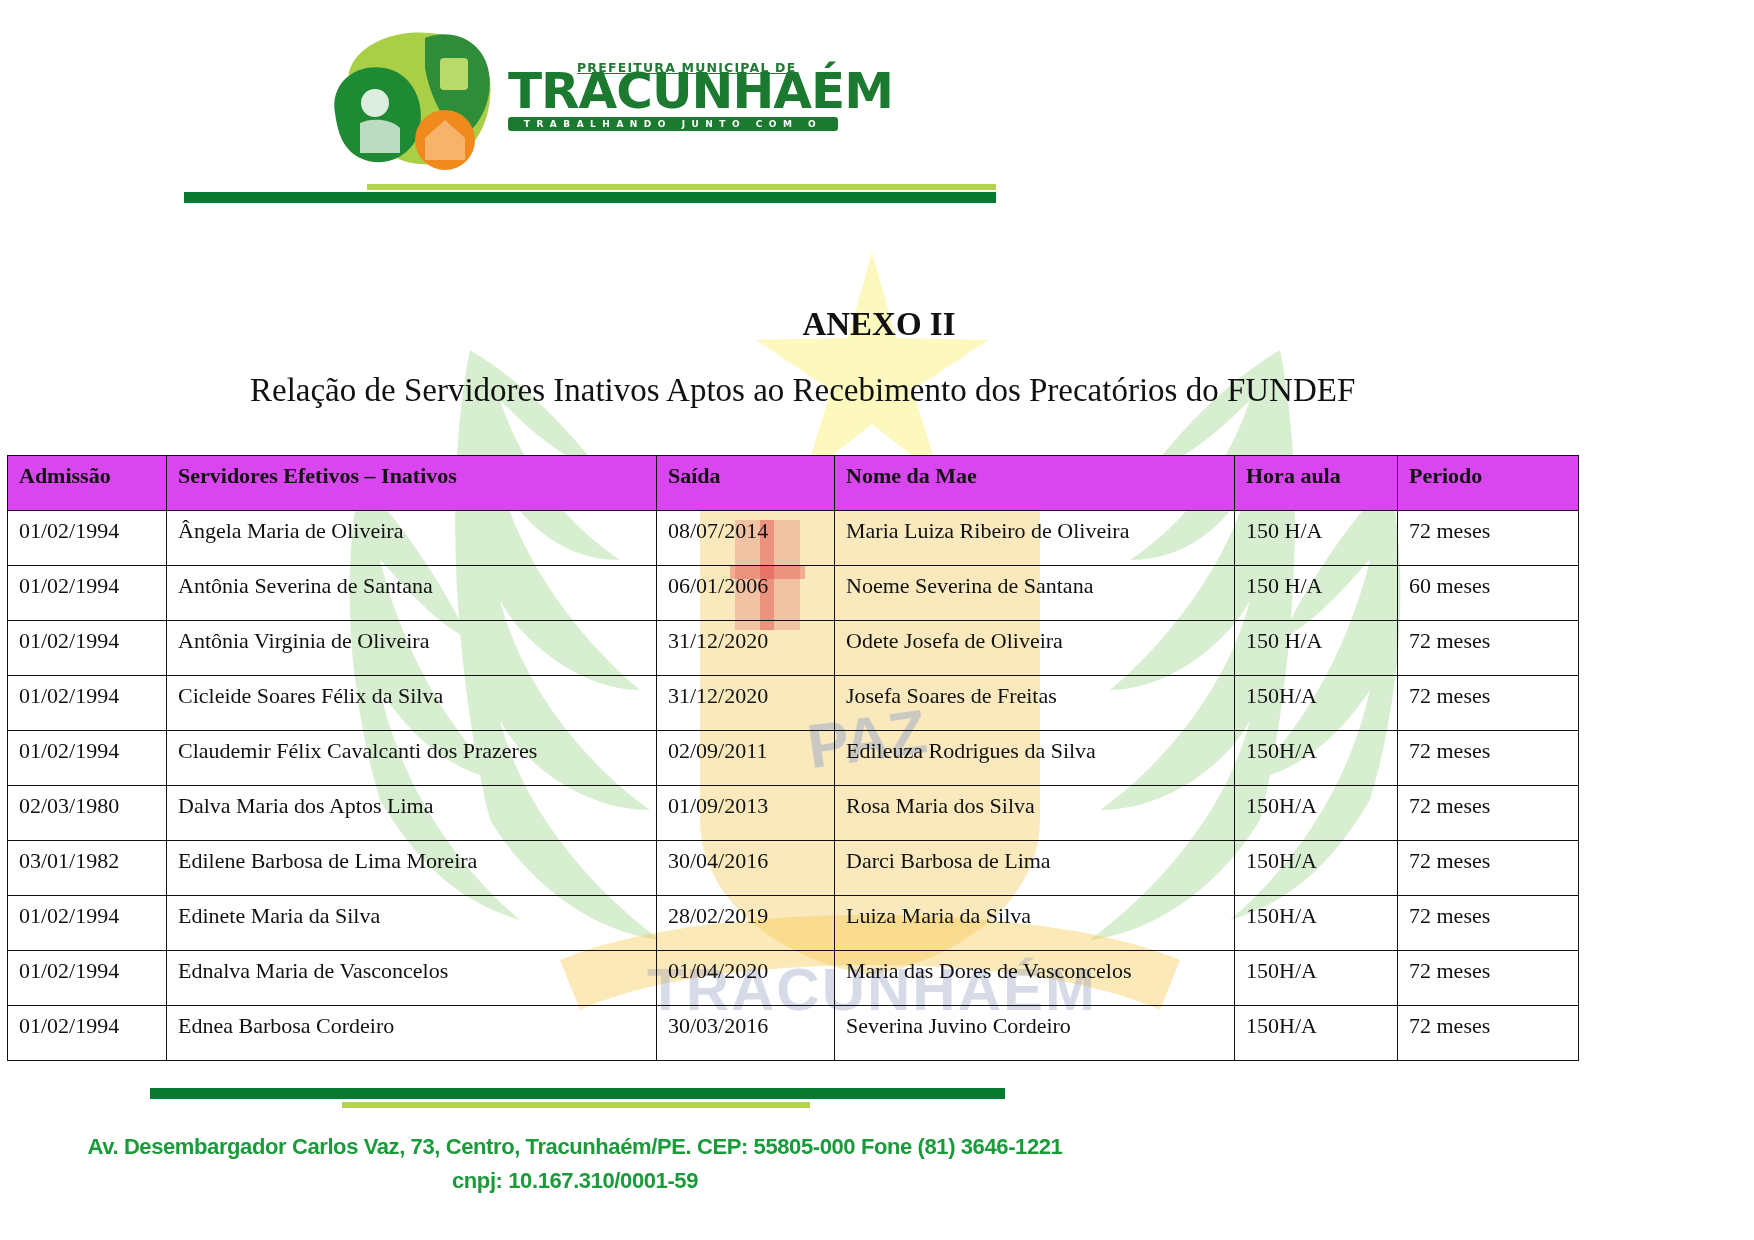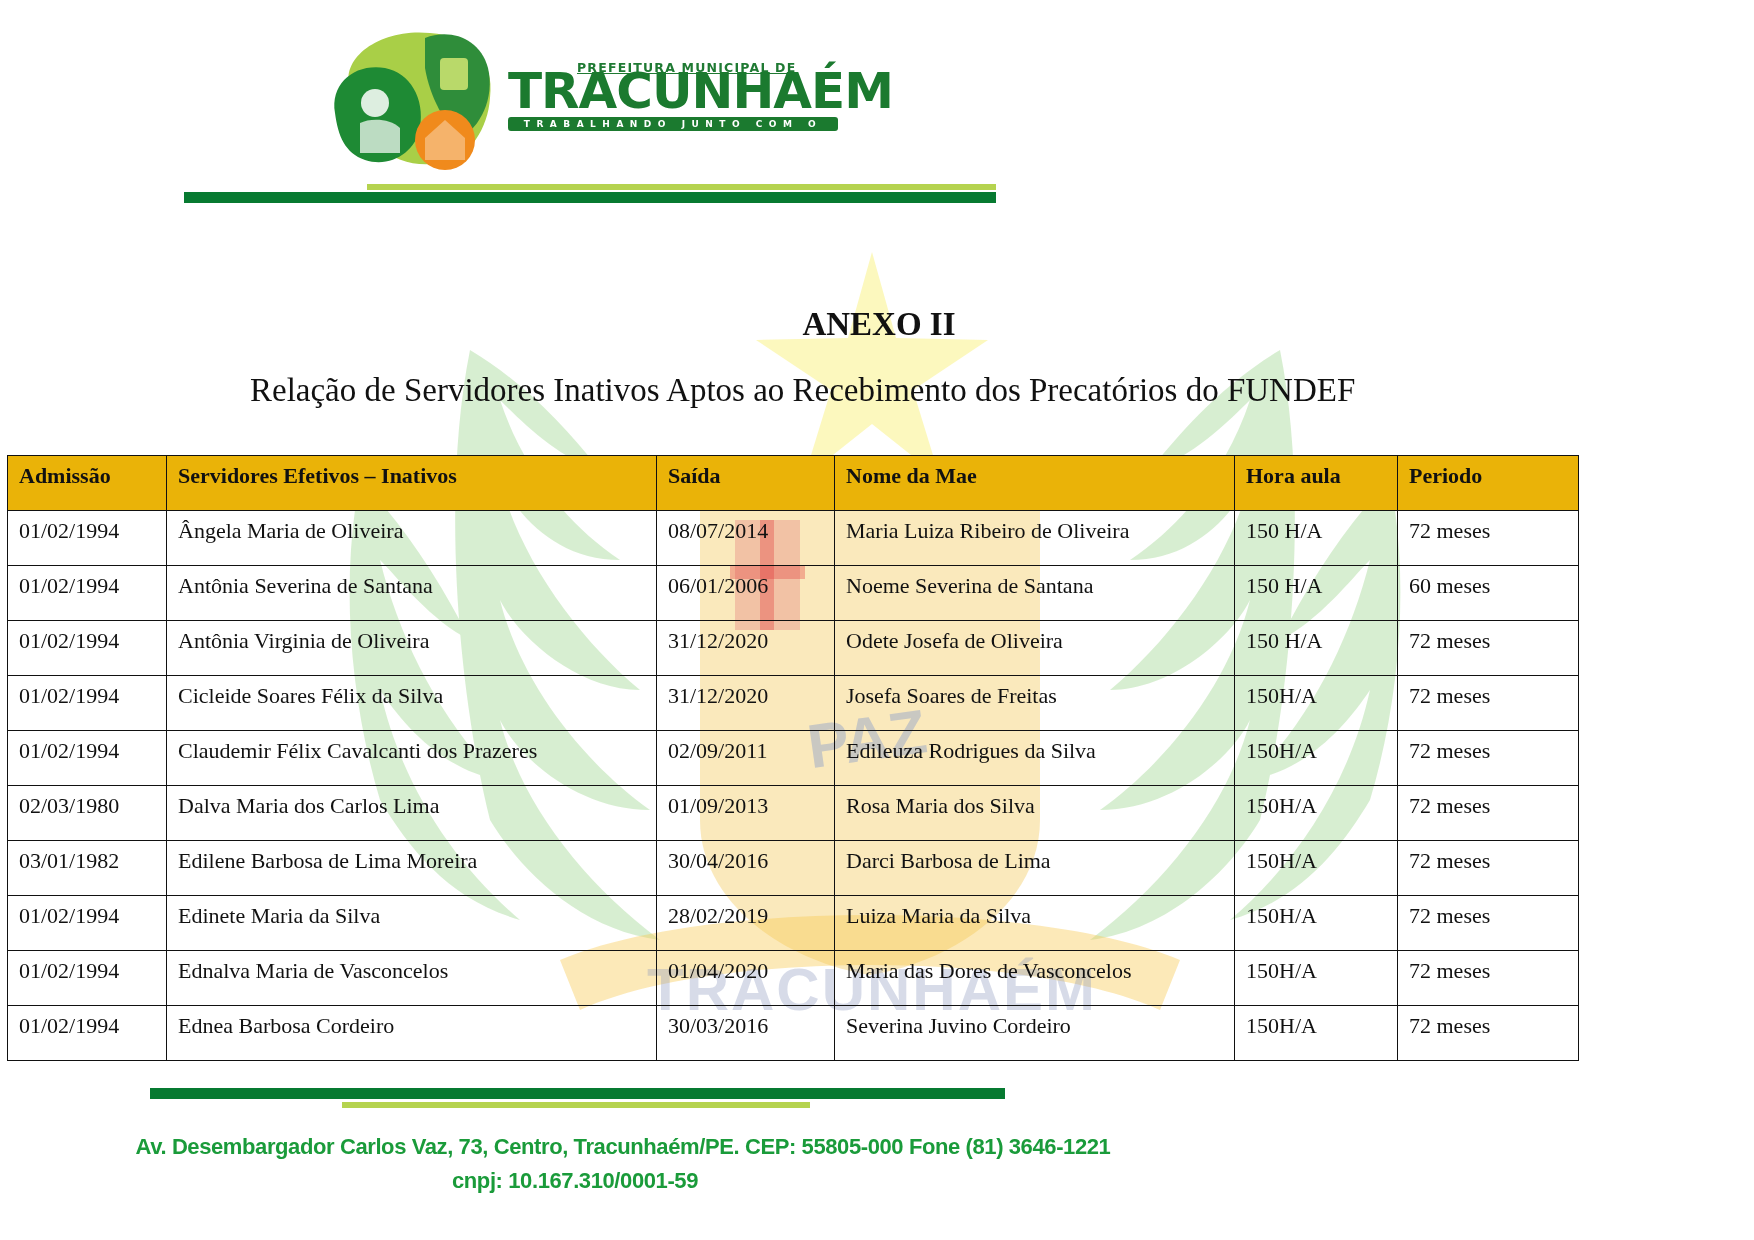--- a/index.html
+++ b/index.html
@@ -49,32 +49,32 @@
     border-collapse:collapse; table-layout:fixed;
     width:1571px;
     font-size:22px;
   }
   table.list th, table.list td {
     border:1.5px solid #111; vertical-align:top;
     padding:7px 10px 0 11px; height:47px; text-align:left;
     white-space:nowrap; overflow:hidden;
   }
   table.list thead th {
-    background:#eab308; font-weight:bold; height:47px;
+    background:#d946ef; font-weight:bold; height:47px;
   }
   table.list th.center { text-align:left; }
   table.list tbody td { background:transparent; }
 
   
   .bar-dark-bottom  { position:absolute; left:150px; top:1088px; width:855px; height:11px; background:#077a31; z-index:2; }
   .bar-light-bottom { position:absolute; left:342px; top:1102px; width:468px; height:6px; background:#b5d34f; z-index:2; }
   .footer-address {
     position:absolute; left:0; top:1134px; width:1150px; text-align:center; z-index:2;
     font-family:"Liberation Sans", sans-serif; font-weight:bold; font-size:22px;
-    color:#1a9b3a; letter-spacing:-0.4px;padding-left:48px;
+    color:#1a9b3a; letter-spacing:-0.4px;
   }
   .footer-cnpj {
     position:absolute; left:0; top:1168px; width:1150px; text-align:center; z-index:2;
     font-family:"Liberation Sans", sans-serif; font-weight:bold; font-size:22px;
     color:#1a9b3a; letter-spacing:-0.4px;
   }
 </style>
 </head>
 <body>
 
@@ -176,21 +176,21 @@
     <tr>
       <td>01/02/1994</td>
       <td>Claudemir Félix Cavalcanti dos Prazeres</td>
       <td>02/09/2011</td>
       <td>Edileuza Rodrigues da Silva</td>
       <td>150H/A</td>
       <td>72 meses</td>
     </tr>
     <tr>
       <td>02/03/1980</td>
-      <td>Dalva Maria dos Carlos Lima</td>
+      <td>Dalva Maria dos Aptos Lima</td>
       <td>01/09/2013</td>
       <td>Rosa Maria dos Silva</td>
       <td>150H/A</td>
       <td>72 meses</td>
     </tr>
     <tr>
       <td>03/01/1982</td>
       <td>Edilene Barbosa de Lima Moreira</td>
       <td>30/04/2016</td>
       <td>Darci Barbosa de Lima</td>

